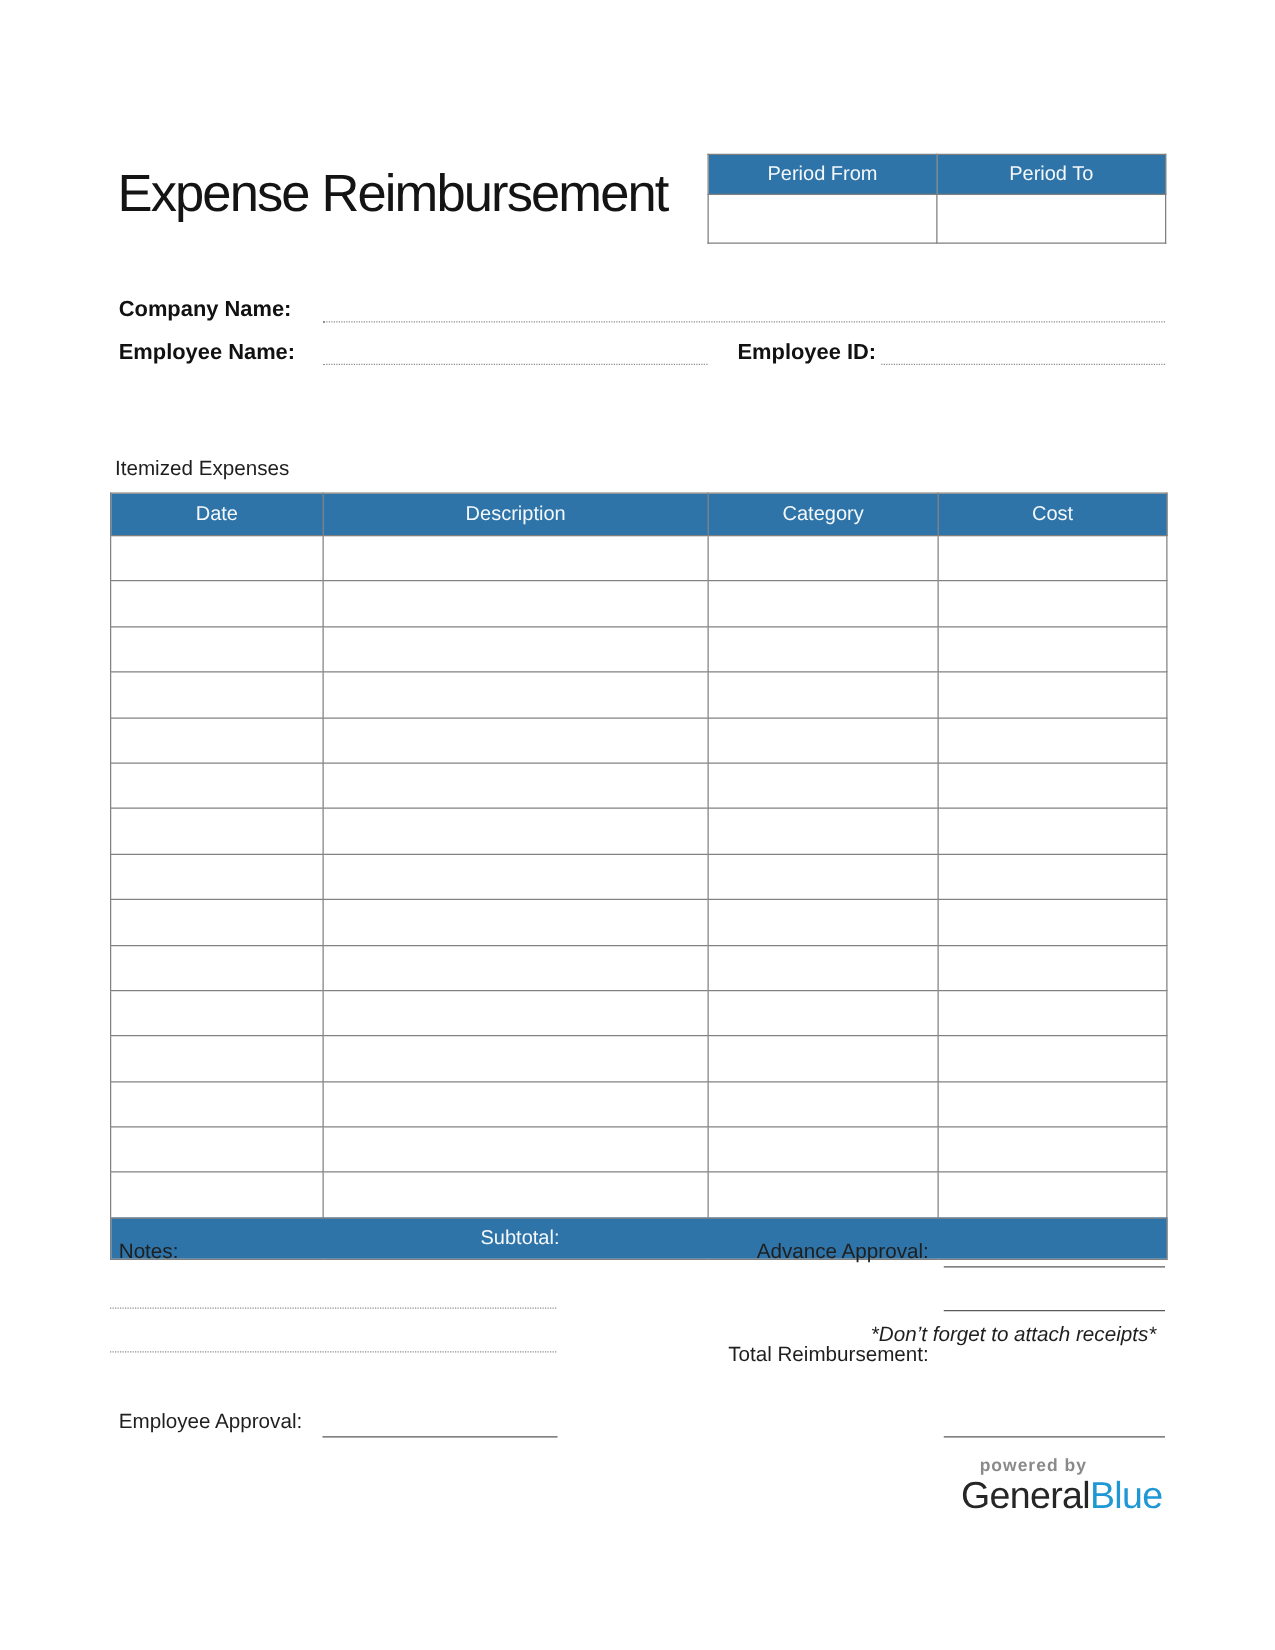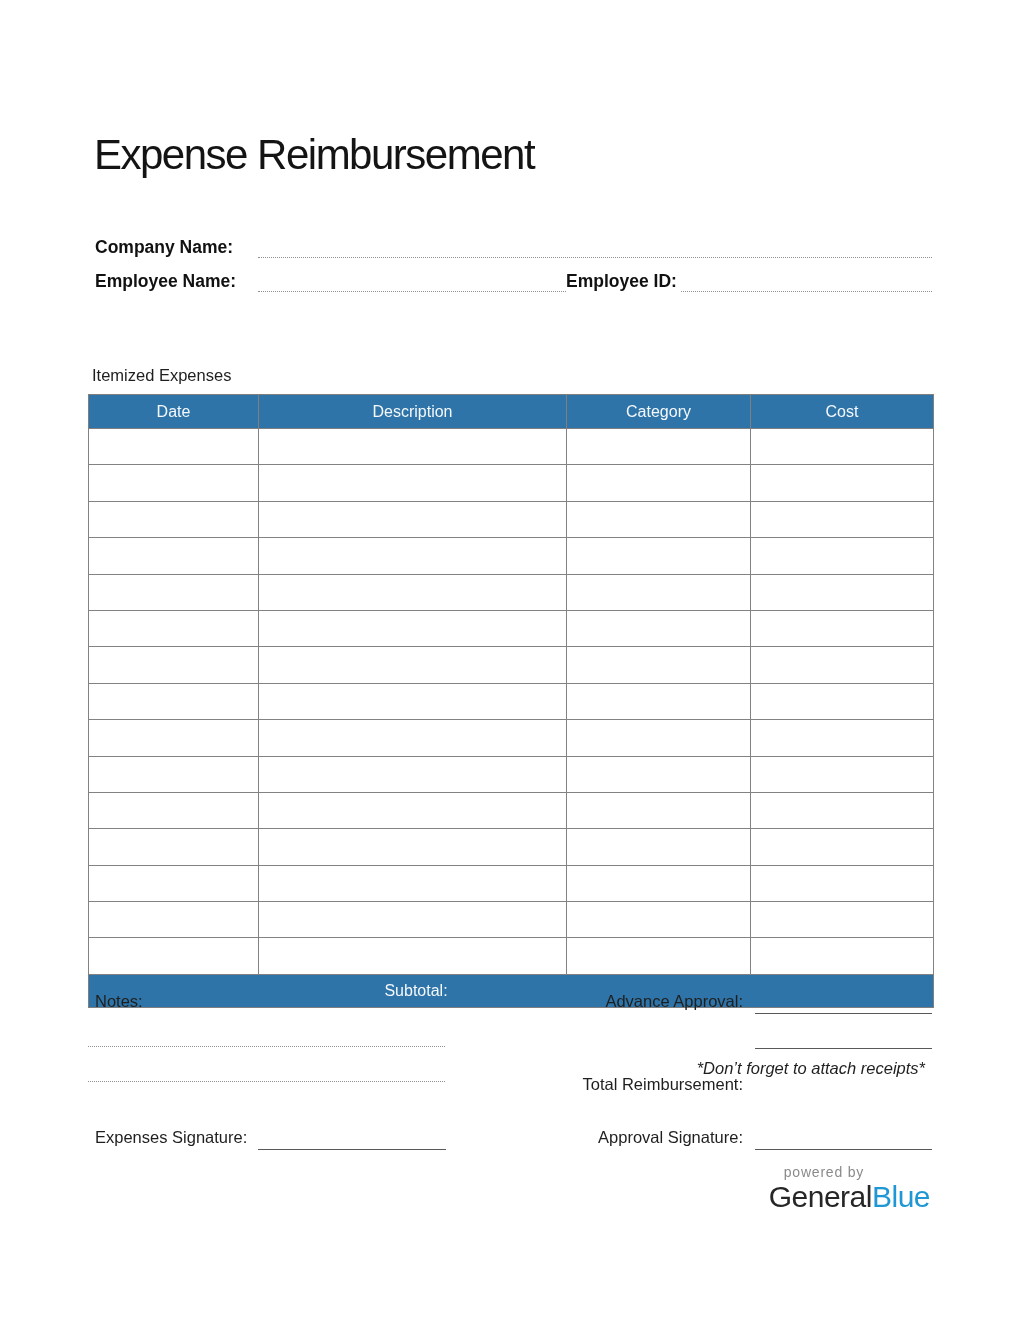--- a/index.html
+++ b/index.html
@@ -30,21 +30,21 @@
   
   .field-row {
     position:absolute; left:95px; right:88px;
     display:flex; align-items:flex-end; height:22px;justify-content:center;
   }
   .row-company    { top:236px; }
   .row-employee   { top:270px; }
   .row-department { top:305px; }
   .flabel { font-size:17.5px; font-weight:700; line-height:22px; white-space:nowrap; color:#111; }
   .flabel.w1 { width:163px; }
-  .lbl-empid { margin-left:0; width:115px; }
+  .lbl-empid { margin-left:24px; width:115px; }
   .dotline { border-bottom:1px dotted #8f8f8f; height:22px; }
   .grow { flex:1; }
   .w-emp { width:308px; }
 
   
   .section-label { position:absolute; left:92px; top:366px; font-size:16.5px; color:#1f1f1f; }
 
   .expense-table {
     position:absolute; left:88px; top:394px; width:845px;
     border-collapse:collapse; table-layout:fixed;padding-left:10px;
@@ -78,32 +78,46 @@
   }
 
   
   .emp-sig-label { position:absolute; left:95px; top:1128px; }
   .app-sig-label { top:1128px; }
   .emp-sig-line { left:258px; top:1149px; width:188px; }
   .app-sig-line { left:755px; top:1149px; width:177px; }
 
   
   .logo { position:absolute; right:90px; top:1163px; text-align:left; }
-  .logo-powered { font-size:14px; color:#8a8a8a; letter-spacing:0.8px; padding-left:15px; line-height:18px; }
+  .logo-powered { font-size:14px; color:#8a8a8a; letter-spacing:0.8px; padding-left:15px; line-height:18px;font-weight:bold; }
   .logo-brand { font-size:30px; line-height:32px; letter-spacing:-0.5px; white-space:nowrap; }
   .brand-general { color:#262626; }
   .brand-blue { color:var(--brand-blue,#1F97D4); }
 </style>
 </head>
 <body>
 
 <div class="page">
 
   <h1 class="page-title">Expense Reimbursement</h1>
 
+  <table class="period-table">
+    <thead>
+      <tr>
+        <th>Period From</th>
+        <th>Period To</th>
+      </tr>
+    </thead>
+    <tbody>
+      <tr>
+        <td></td>
+        <td></td>
+      </tr>
+    </tbody>
+  </table>
 
   <div class="field-row row-company">
     <span class="flabel w1">Company Name:</span>
     <span class="dotline grow"></span>
   </div>
 
   <div class="field-row row-employee">
     <span class="flabel w1">Employee Name:</span>
     <span class="dotline w-emp"></span>
     <span class="flabel lbl-empid">Employee ID:</span>
@@ -235,24 +249,23 @@
   <div class="notes-dotline notes-line-2"></div>
 
   <div class="plain-label right-label advance-label">Advance Approval:</div>
   <div class="solidline advance-line"></div>
 
   <div class="plain-label right-label total-label">Total Reimbursement:</div>
   <div class="solidline total-line"></div>
 
   <div class="receipts-note">*Don’t forget to attach receipts*</div>
 
-  <div class="plain-label emp-sig-label">Expenses Signature:</div>
+  <div class="plain-label emp-sig-label">Employee Approval:</div>
   <div class="solidline emp-sig-line"></div>
 
-  <div class="plain-label right-label app-sig-label">Approval Signature:</div>
   <div class="solidline app-sig-line"></div>
 
   <div class="logo">
     <div class="logo-powered">powered by</div>
     <div class="logo-brand">
       <span class="brand-general">General</span><span class="brand-blue">Blue</span>
     </div>
   </div>
 
 </div>

